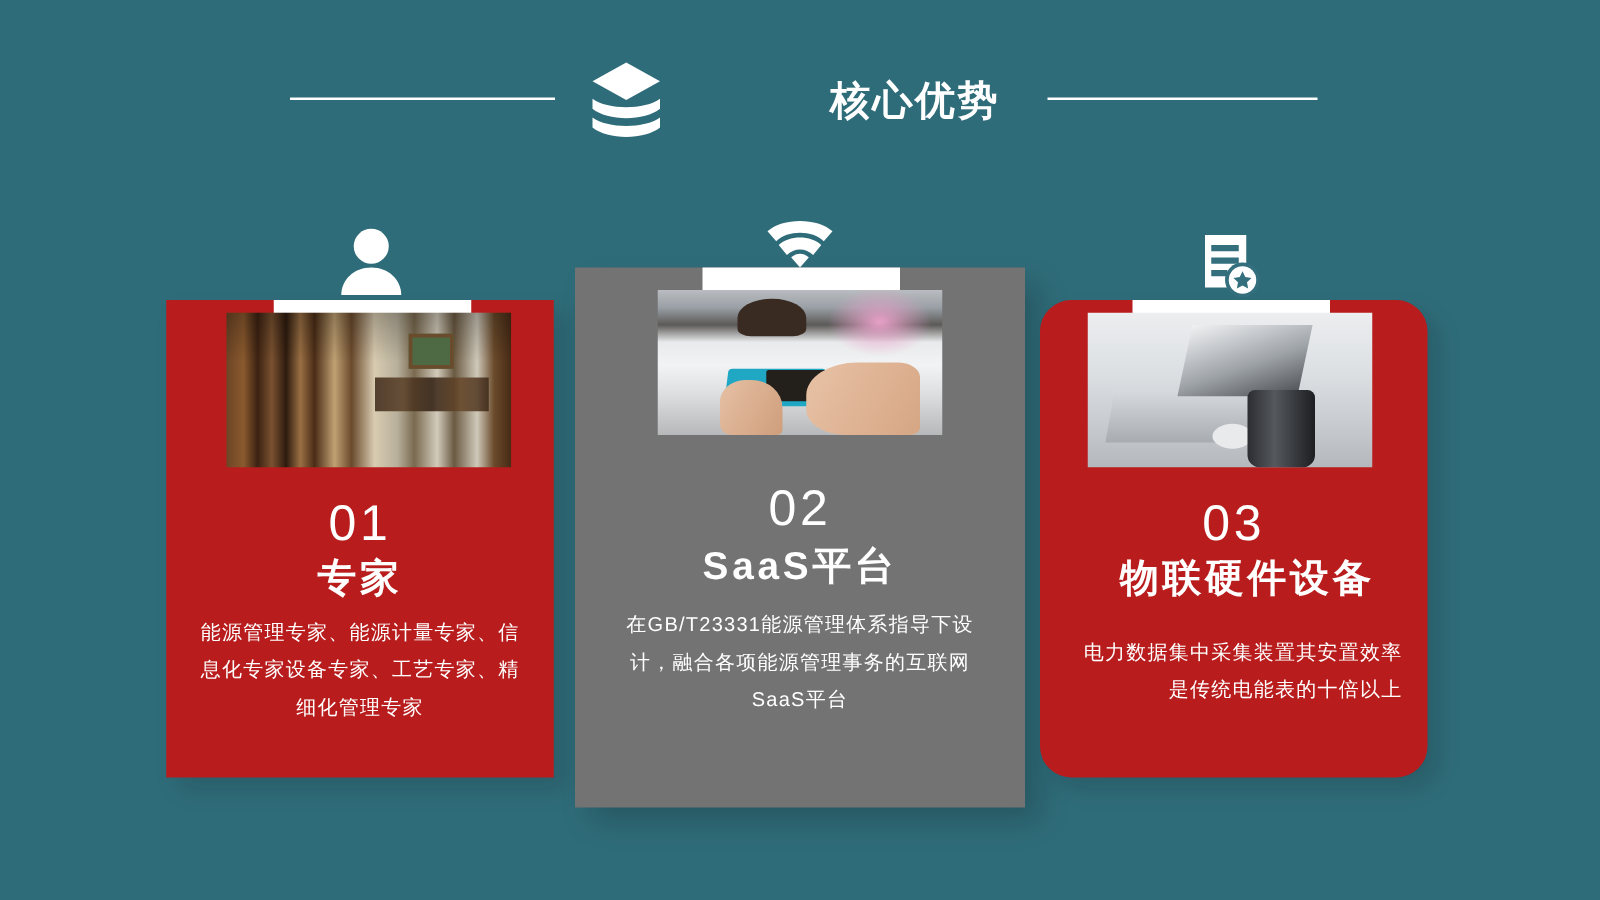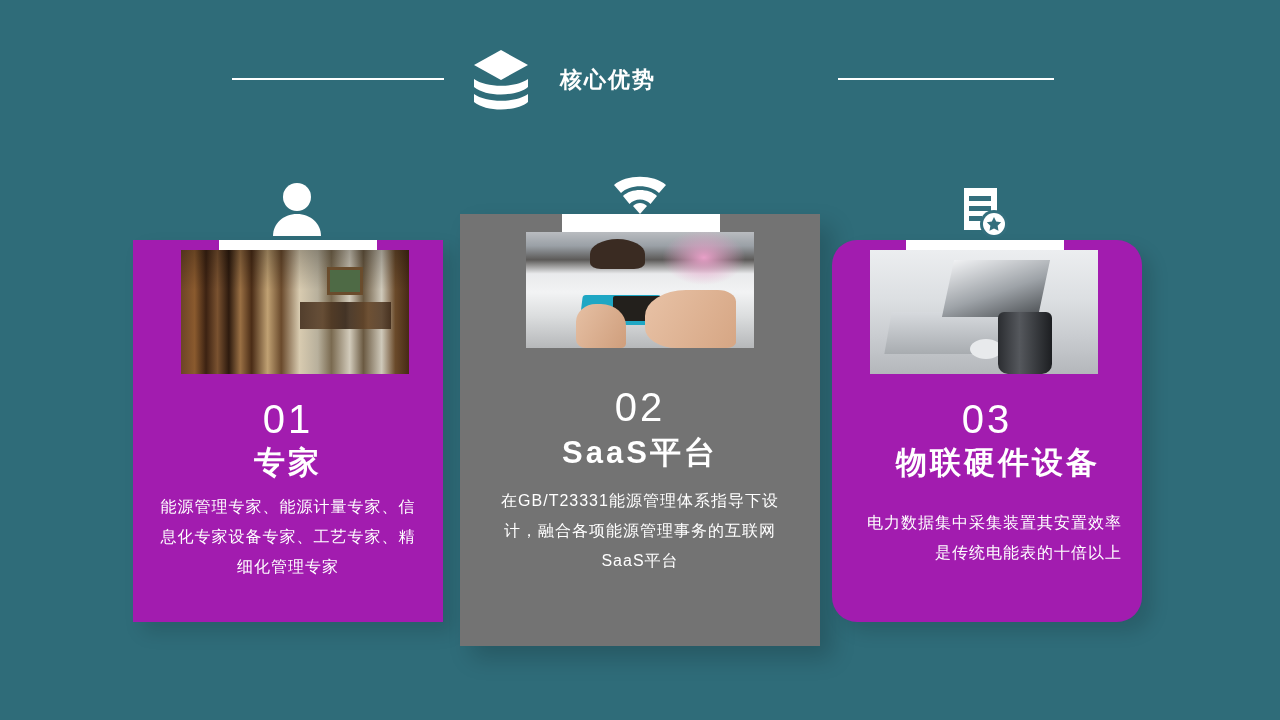--- a/index.html
+++ b/index.html
@@ -32,33 +32,33 @@
 
   #layers-icon {
     position:absolute;
     left:470px; top:8px;
     width:62px; height:66px;
   }
   #header-title {
     position:absolute;
     left:560px; top:14px;
     width:240px;
-    text-align:left;
-    color:#ffffff;
-    font-size:22px;
+    text-align:right;
+    color:#ffffff;
+    font-size:32px;
     font-weight:bold;
     letter-spacing:2px;
     line-height:52px;
     white-space:nowrap;
   }
 
   
   .card {
     position:absolute;
-    background:#a21caf;
+    background:#b91c1c;
     box-shadow: 10px 10px 18px rgba(0,0,0,0.13);
   }
   .card.side   { width:310px; height:382px; top:240px; }
   .card.c1     { left:133px; }
   .card.c3     { left:832px;border-radius:25px; }
   .card.center {
     left:460px; top:214px;
     width:360px; height:432px;
     background:#737373;
     box-shadow: 12px 12px 22px rgba(0,0,0,0.18);

